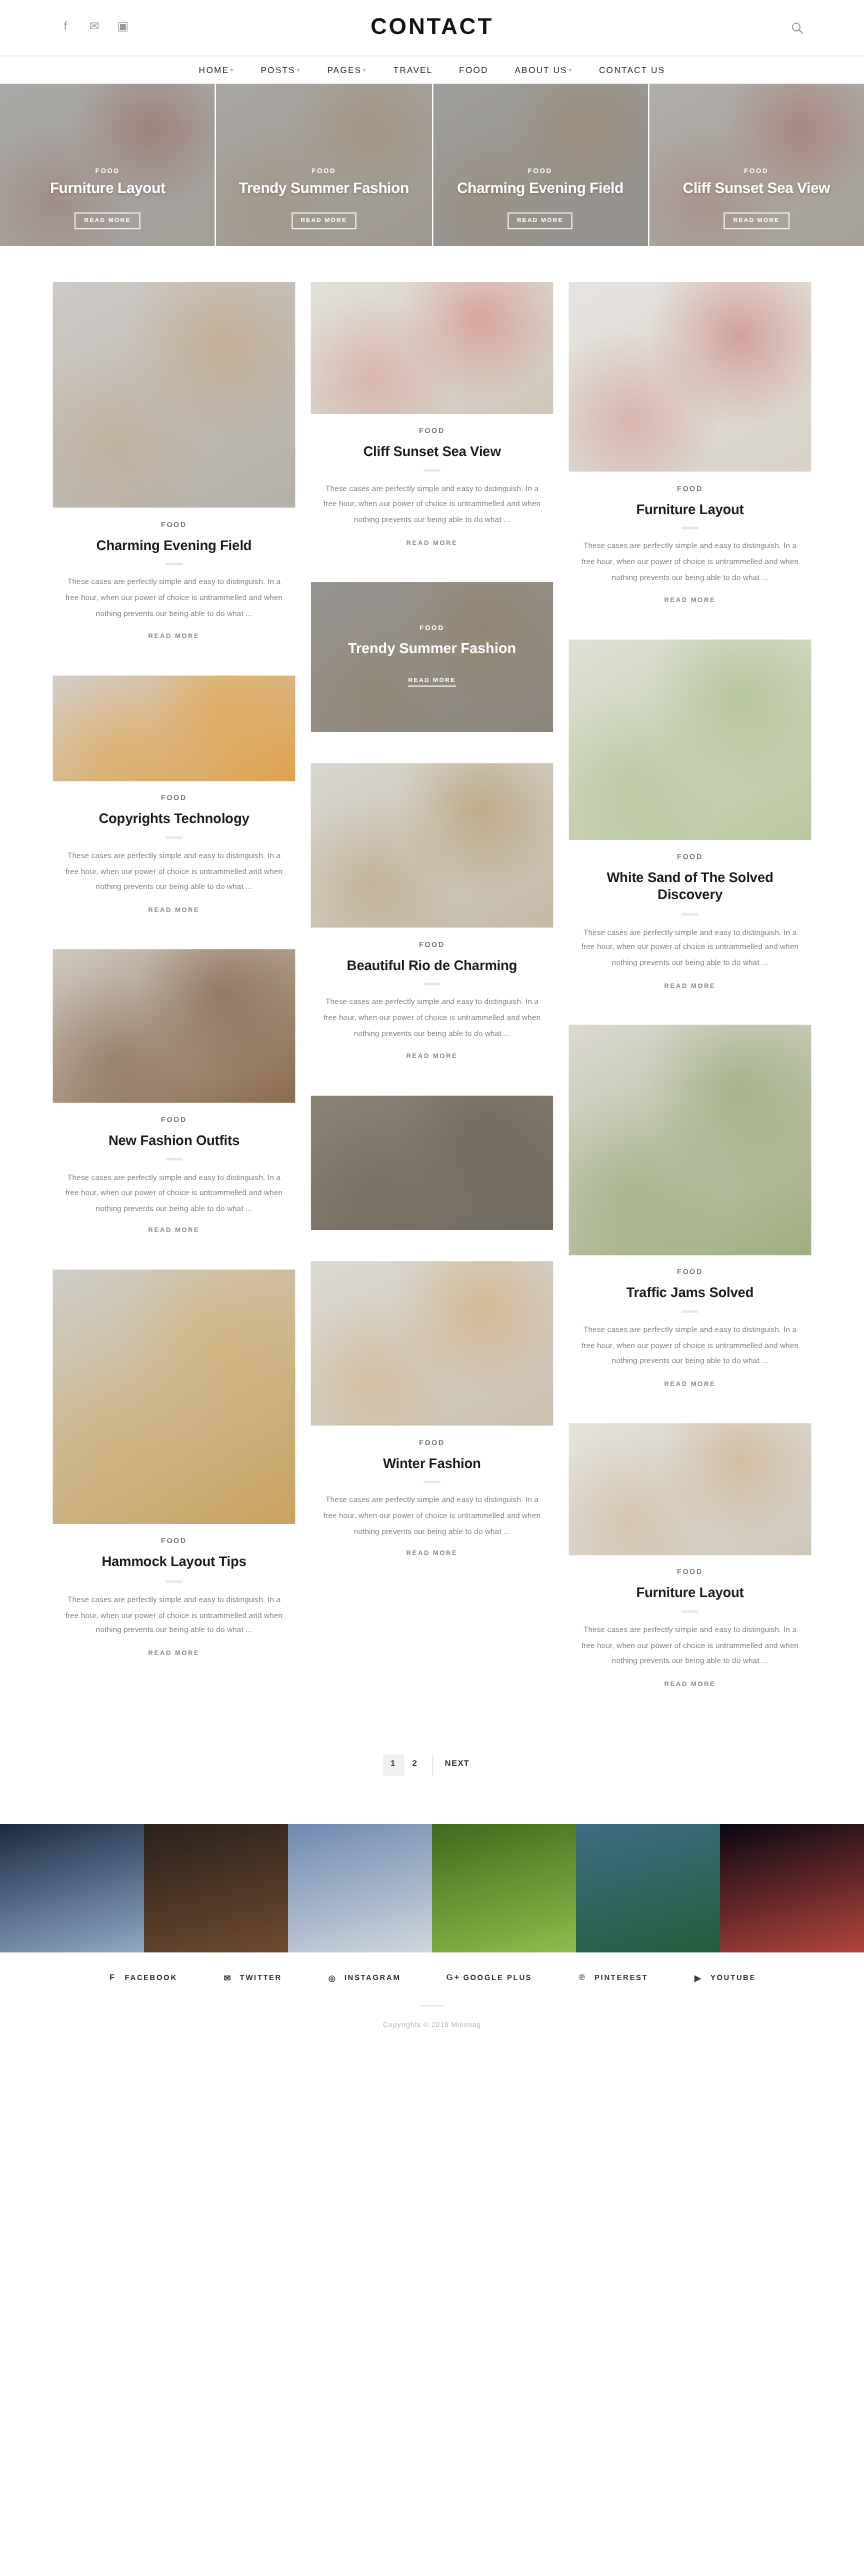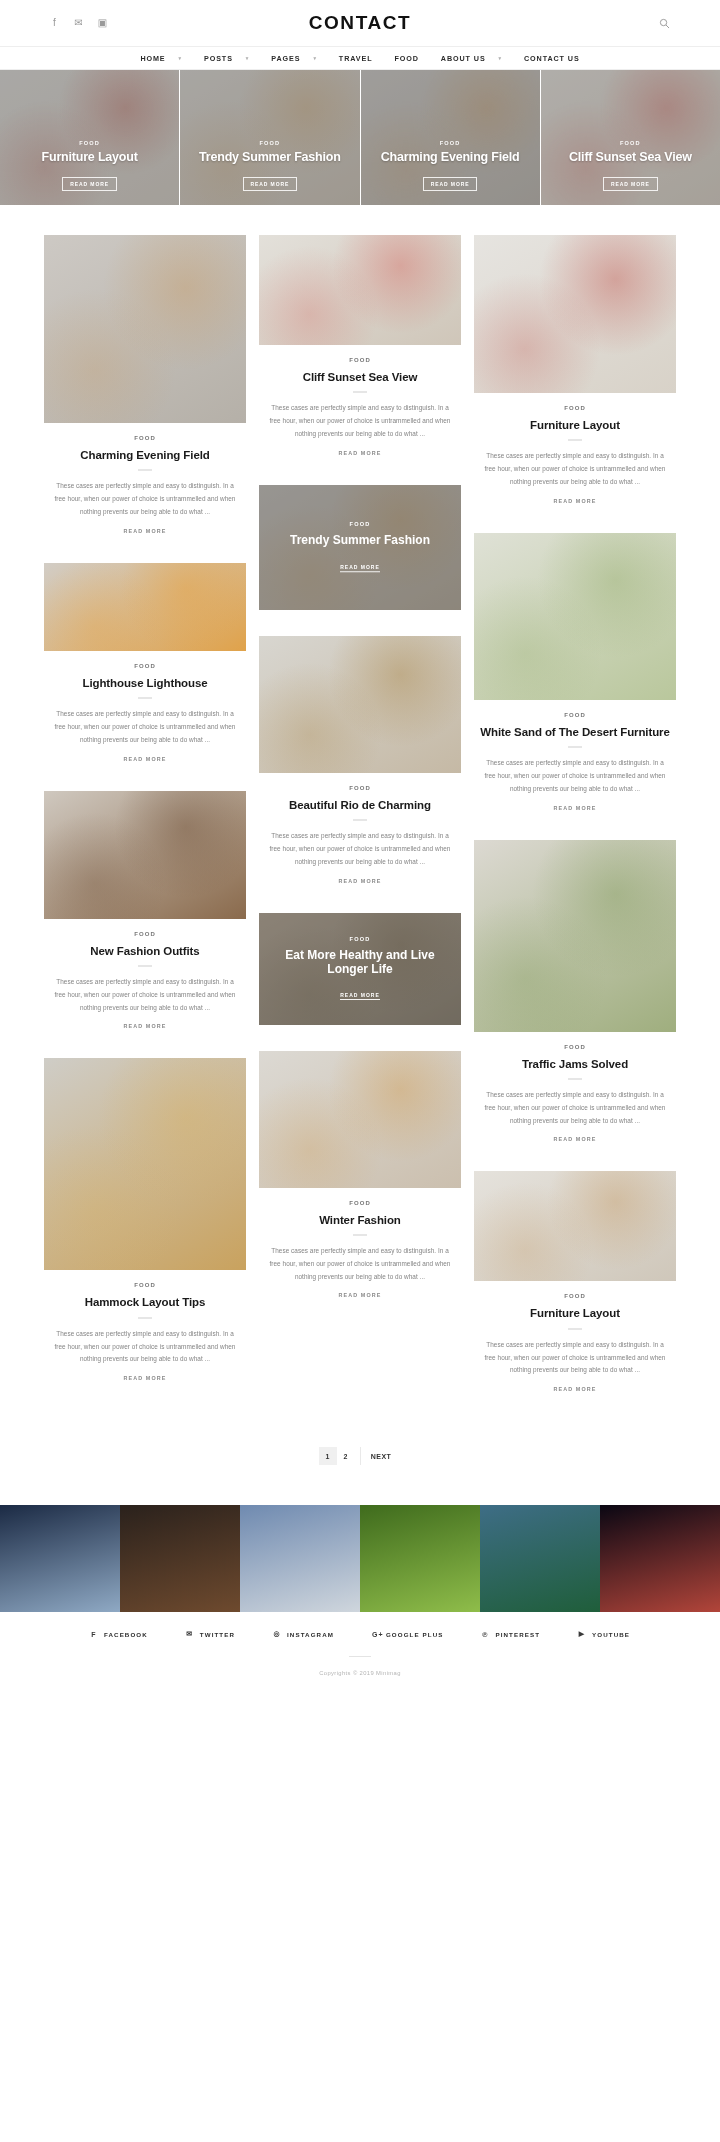--- a/index.html
+++ b/index.html
@@ -39,23 +39,23 @@
   
   .navwrap {
     border-top: 1px solid #eeeeee;
     border-bottom: 1px solid #eeeeee;
     background: #fff;
     height: 24px;
     display: flex; align-items: center; justify-content: center;
   }
   .nav { display: flex; gap: 0; align-items: center; }
   .nav-item {
-    font-size: 7.2px; letter-spacing: 0.9px; font-weight: 700;
+    font-size: 7.2px; letter-spacing: 0.9px; font-weight: 400;
     color: #2b2b2b; padding: 0 11px; text-transform: uppercase;
-    display: flex; align-items: center; gap: 13px; white-space: nowrap;
+    display: flex; align-items: center; gap: 1px; white-space: nowrap;
   }
   .caret { font-size: 5px; color: #b0b0b0; }
 
   
   .hero { display: flex; width: 720px; height: 135px; }
   .hero-slide {
     position: relative; flex: 1; overflow: hidden;
     border-right: 1px solid #fff;
   }
   .hero-slide:last-child { border-right: none; }
@@ -231,21 +231,21 @@
 
 <div class="main">
   <div class="grid" id="grid">
       <div class="col">
         <article class="card">
           <div class="card-img" style="height: 188px; width: 100%; background: radial-gradient(circle at 70% 28%, rgba(199, 154, 99, 0.4) 0%, transparent 42%), radial-gradient(circle at 25% 72%, rgba(199, 154, 99, 0.267) 0%, transparent 40%), linear-gradient(150deg, rgb(205, 201, 196) 0%, rgb(181, 176, 168) 100%);"></div>
           <div class="card-body"><div class="cat">FOOD</div><h2 class="card-title">Charming Evening Field</h2><div class="rule"></div><p class="excerpt">These cases are perfectly simple and easy to distinguish. In a free hour, when our power of choice is untrammelled and when nothing prevents our being able to do what ...</p><span class="readmore">READ MORE</span></div>
         </article>
         <article class="card">
           <div class="card-img" style="height: 88px; width: 100%; background: radial-gradient(circle at 70% 28%, rgba(232, 161, 60, 0.4) 0%, transparent 42%), radial-gradient(circle at 25% 72%, rgba(232, 161, 60, 0.267) 0%, transparent 40%), linear-gradient(150deg, rgb(210, 205, 198) 0%, rgb(224, 162, 74) 100%);"></div>
-          <div class="card-body"><div class="cat">FOOD</div><h2 class="card-title">Lighthouse Lighthouse</h2><div class="rule"></div><p class="excerpt">These cases are perfectly simple and easy to distinguish. In a free hour, when our power of choice is untrammelled and when nothing prevents our being able to do what ...</p><span class="readmore">READ MORE</span></div>
+          <div class="card-body"><div class="cat">FOOD</div><h2 class="card-title">Copyrights Technology</h2><div class="rule"></div><p class="excerpt">These cases are perfectly simple and easy to distinguish. In a free hour, when our power of choice is untrammelled and when nothing prevents our being able to do what ...</p><span class="readmore">READ MORE</span></div>
         </article>
         <article class="card">
           <div class="card-img" style="height: 128px; width: 100%; background: radial-gradient(circle at 70% 28%, rgba(107, 74, 48, 0.4) 0%, transparent 42%), radial-gradient(circle at 25% 72%, rgba(107, 74, 48, 0.267) 0%, transparent 40%), linear-gradient(150deg, rgb(207, 200, 191) 0%, rgb(138, 106, 76) 100%);"></div>
           <div class="card-body"><div class="cat">FOOD</div><h2 class="card-title">New Fashion Outfits</h2><div class="rule"></div><p class="excerpt">These cases are perfectly simple and easy to distinguish. In a free hour, when our power of choice is untrammelled and when nothing prevents our being able to do what ...</p><span class="readmore">READ MORE</span></div>
         </article>
         <article class="card">
           <div class="card-img" style="height: 212px; width: 100%; background: radial-gradient(circle at 70% 28%, rgba(216, 177, 99, 0.4) 0%, transparent 42%), radial-gradient(circle at 25% 72%, rgba(216, 177, 99, 0.267) 0%, transparent 40%), linear-gradient(150deg, rgb(207, 205, 199) 0%, rgb(201, 162, 94) 100%);"></div>
           <div class="card-body"><div class="cat">FOOD</div><h2 class="card-title">Hammock Layout Tips</h2><div class="rule"></div><p class="excerpt">These cases are perfectly simple and easy to distinguish. In a free hour, when our power of choice is untrammelled and when nothing prevents our being able to do what ...</p><span class="readmore">READ MORE</span></div>
         </article>
       </div>
@@ -259,35 +259,34 @@
           <div class="ov-shade"></div>
           <div class="ov-body"><div class="ov-cat">FOOD</div><div class="ov-title">Trendy Summer Fashion</div><span class="ov-rm">READ MORE</span></div>
         </article>
         <article class="card">
           <div class="card-img" style="height: 137px; width: 100%; background: radial-gradient(circle at 70% 28%, rgba(168, 130, 63, 0.4) 0%, transparent 42%), radial-gradient(circle at 25% 72%, rgba(168, 130, 63, 0.267) 0%, transparent 40%), linear-gradient(150deg, rgb(216, 214, 208) 0%, rgb(197, 185, 165) 100%);"></div>
           <div class="card-body"><div class="cat">FOOD</div><h2 class="card-title">Beautiful Rio de Charming</h2><div class="rule"></div><p class="excerpt">These cases are perfectly simple and easy to distinguish. In a free hour, when our power of choice is untrammelled and when nothing prevents our being able to do what ...</p><span class="readmore">READ MORE</span></div>
         </article>
         <article class="card card-ov">
           <div style="height: 112px; width: 100%; background: radial-gradient(circle at 70% 28%, rgba(124, 106, 77, 0.4) 0%, transparent 42%), radial-gradient(circle at 25% 72%, rgba(124, 106, 77, 0.267) 0%, transparent 40%), linear-gradient(150deg, rgb(183, 168, 148) 0%, rgb(138, 127, 108) 100%);"></div>
           <div class="ov-shade"></div>
-          <div class="ov-body"><div class="ov-cat">FOOD</div><div class="ov-title">Eat More Healthy and Live Longer Life</div><span class="ov-rm">READ MORE</span></div>
         </article>
         <article class="card">
           <div class="card-img" style="height: 137px; width: 100%; background: radial-gradient(circle at 70% 28%, rgba(208, 154, 76, 0.4) 0%, transparent 42%), radial-gradient(circle at 25% 72%, rgba(208, 154, 76, 0.267) 0%, transparent 40%), linear-gradient(150deg, rgb(220, 217, 211) 0%, rgb(203, 191, 174) 100%);"></div>
           <div class="card-body"><div class="cat">FOOD</div><h2 class="card-title">Winter Fashion</h2><div class="rule"></div><p class="excerpt">These cases are perfectly simple and easy to distinguish. In a free hour, when our power of choice is untrammelled and when nothing prevents our being able to do what ...</p><span class="readmore">READ MORE</span></div>
         </article>
       </div>
       <div class="col">
         <article class="card">
           <div class="card-img" style="height: 158px; width: 100%; background: radial-gradient(circle at 70% 28%, rgba(191, 77, 69, 0.4) 0%, transparent 42%), radial-gradient(circle at 25% 72%, rgba(191, 77, 69, 0.267) 0%, transparent 40%), linear-gradient(150deg, rgb(230, 228, 224) 0%, rgb(216, 210, 200) 100%);"></div>
           <div class="card-body"><div class="cat">FOOD</div><h2 class="card-title">Furniture Layout</h2><div class="rule"></div><p class="excerpt">These cases are perfectly simple and easy to distinguish. In a free hour, when our power of choice is untrammelled and when nothing prevents our being able to do what ...</p><span class="readmore">READ MORE</span></div>
         </article>
         <article class="card">
           <div class="card-img" style="height: 167px; width: 100%; background: radial-gradient(circle at 70% 28%, rgba(148, 173, 107, 0.4) 0%, transparent 42%), radial-gradient(circle at 25% 72%, rgba(148, 173, 107, 0.267) 0%, transparent 40%), linear-gradient(150deg, rgb(223, 225, 214) 0%, rgb(185, 199, 156) 100%);"></div>
-          <div class="card-body"><div class="cat">FOOD</div><h2 class="card-title">White Sand of The Desert Furniture</h2><div class="rule"></div><p class="excerpt">These cases are perfectly simple and easy to distinguish. In a free hour, when our power of choice is untrammelled and when nothing prevents our being able to do what ...</p><span class="readmore">READ MORE</span></div>
+          <div class="card-body"><div class="cat">FOOD</div><h2 class="card-title">White Sand of The Solved Discovery</h2><div class="rule"></div><p class="excerpt">These cases are perfectly simple and easy to distinguish. In a free hour, when our power of choice is untrammelled and when nothing prevents our being able to do what ...</p><span class="readmore">READ MORE</span></div>
         </article>
         <article class="card">
           <div class="card-img" style="height: 192px; width: 100%; background: radial-gradient(circle at 70% 28%, rgba(127, 154, 88, 0.4) 0%, transparent 42%), radial-gradient(circle at 25% 72%, rgba(127, 154, 88, 0.267) 0%, transparent 40%), linear-gradient(150deg, rgb(220, 217, 210) 0%, rgb(159, 174, 126) 100%);"></div>
           <div class="card-body"><div class="cat">FOOD</div><h2 class="card-title">Traffic Jams Solved</h2><div class="rule"></div><p class="excerpt">These cases are perfectly simple and easy to distinguish. In a free hour, when our power of choice is untrammelled and when nothing prevents our being able to do what ...</p><span class="readmore">READ MORE</span></div>
         </article>
         <article class="card">
           <div class="card-img" style="height: 110px; width: 100%; background: radial-gradient(circle at 70% 28%, rgba(197, 154, 99, 0.4) 0%, transparent 42%), radial-gradient(circle at 25% 72%, rgba(197, 154, 99, 0.267) 0%, transparent 40%), linear-gradient(150deg, rgb(229, 226, 220) 0%, rgb(207, 199, 186) 100%);"></div>
           <div class="card-body"><div class="cat">FOOD</div><h2 class="card-title">Furniture Layout</h2><div class="rule"></div><p class="excerpt">These cases are perfectly simple and easy to distinguish. In a free hour, when our power of choice is untrammelled and when nothing prevents our being able to do what ...</p><span class="readmore">READ MORE</span></div>
         </article>
       </div>

